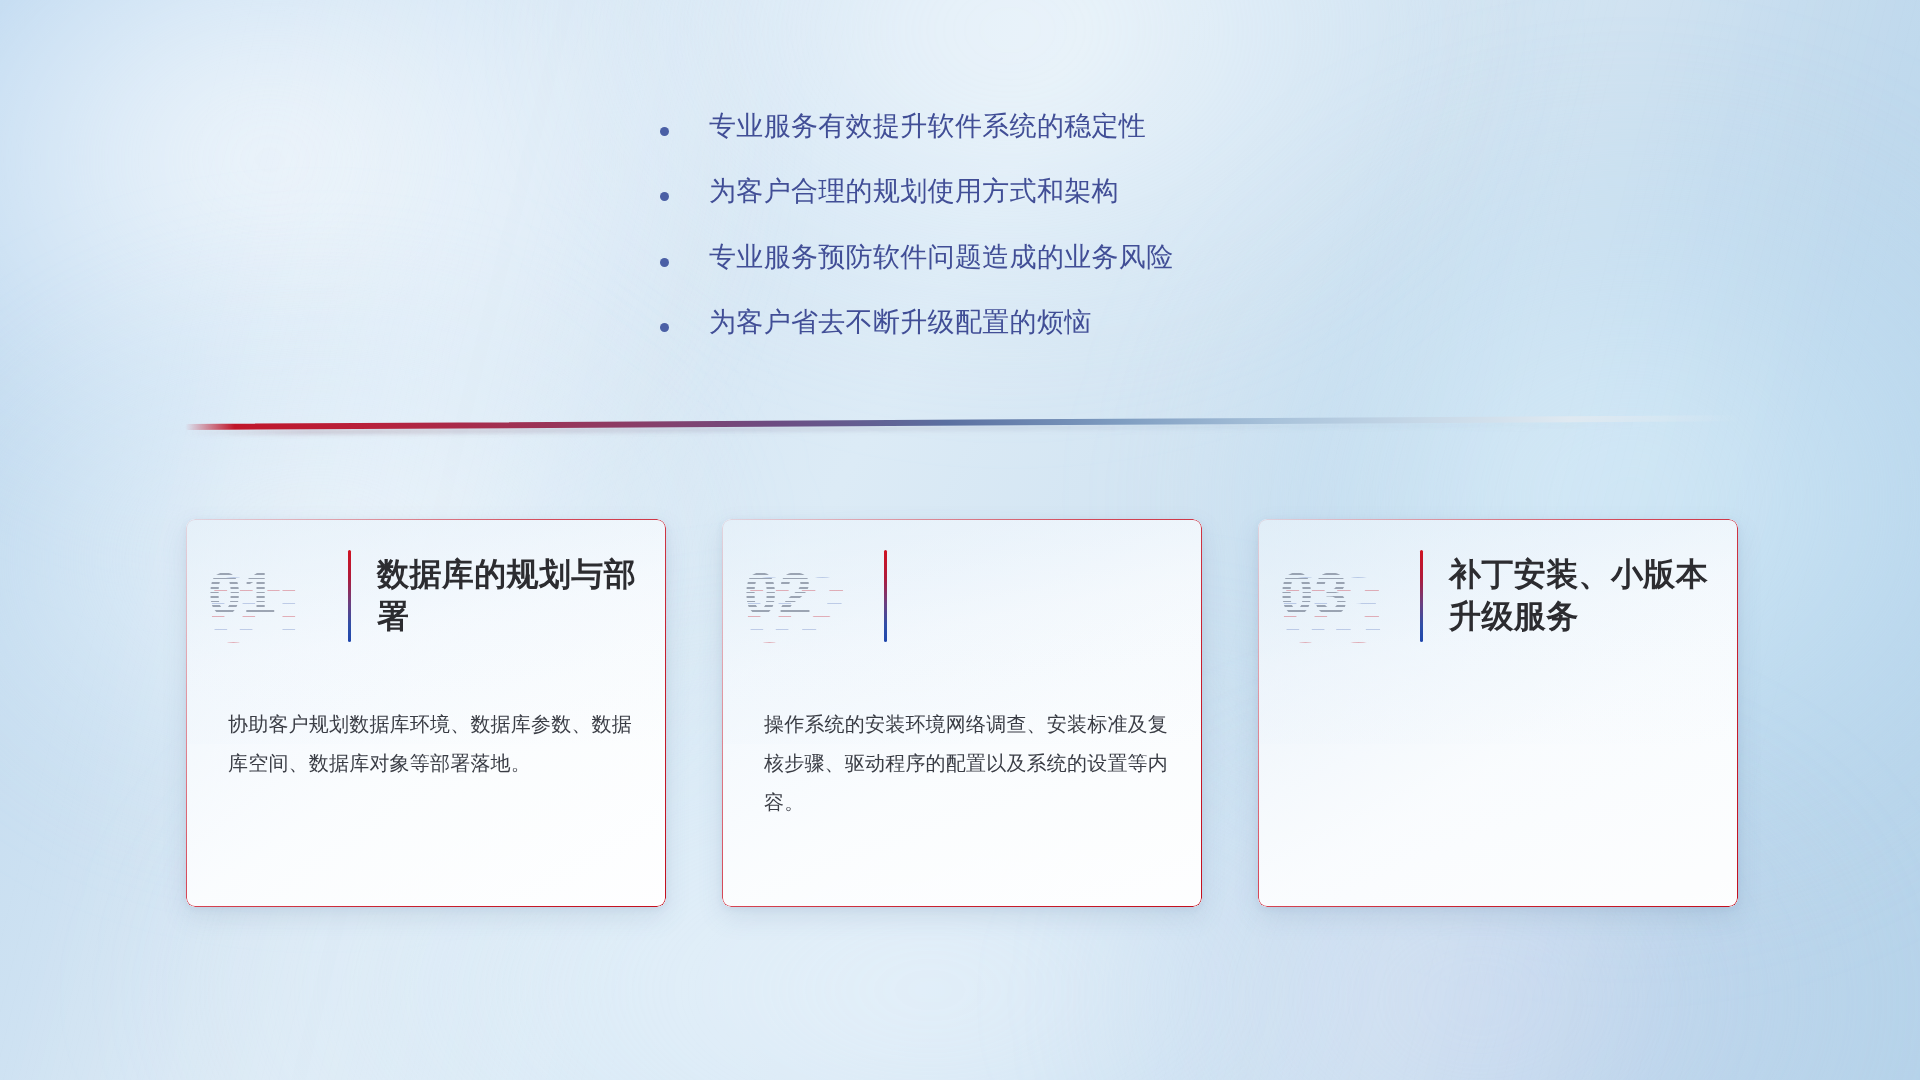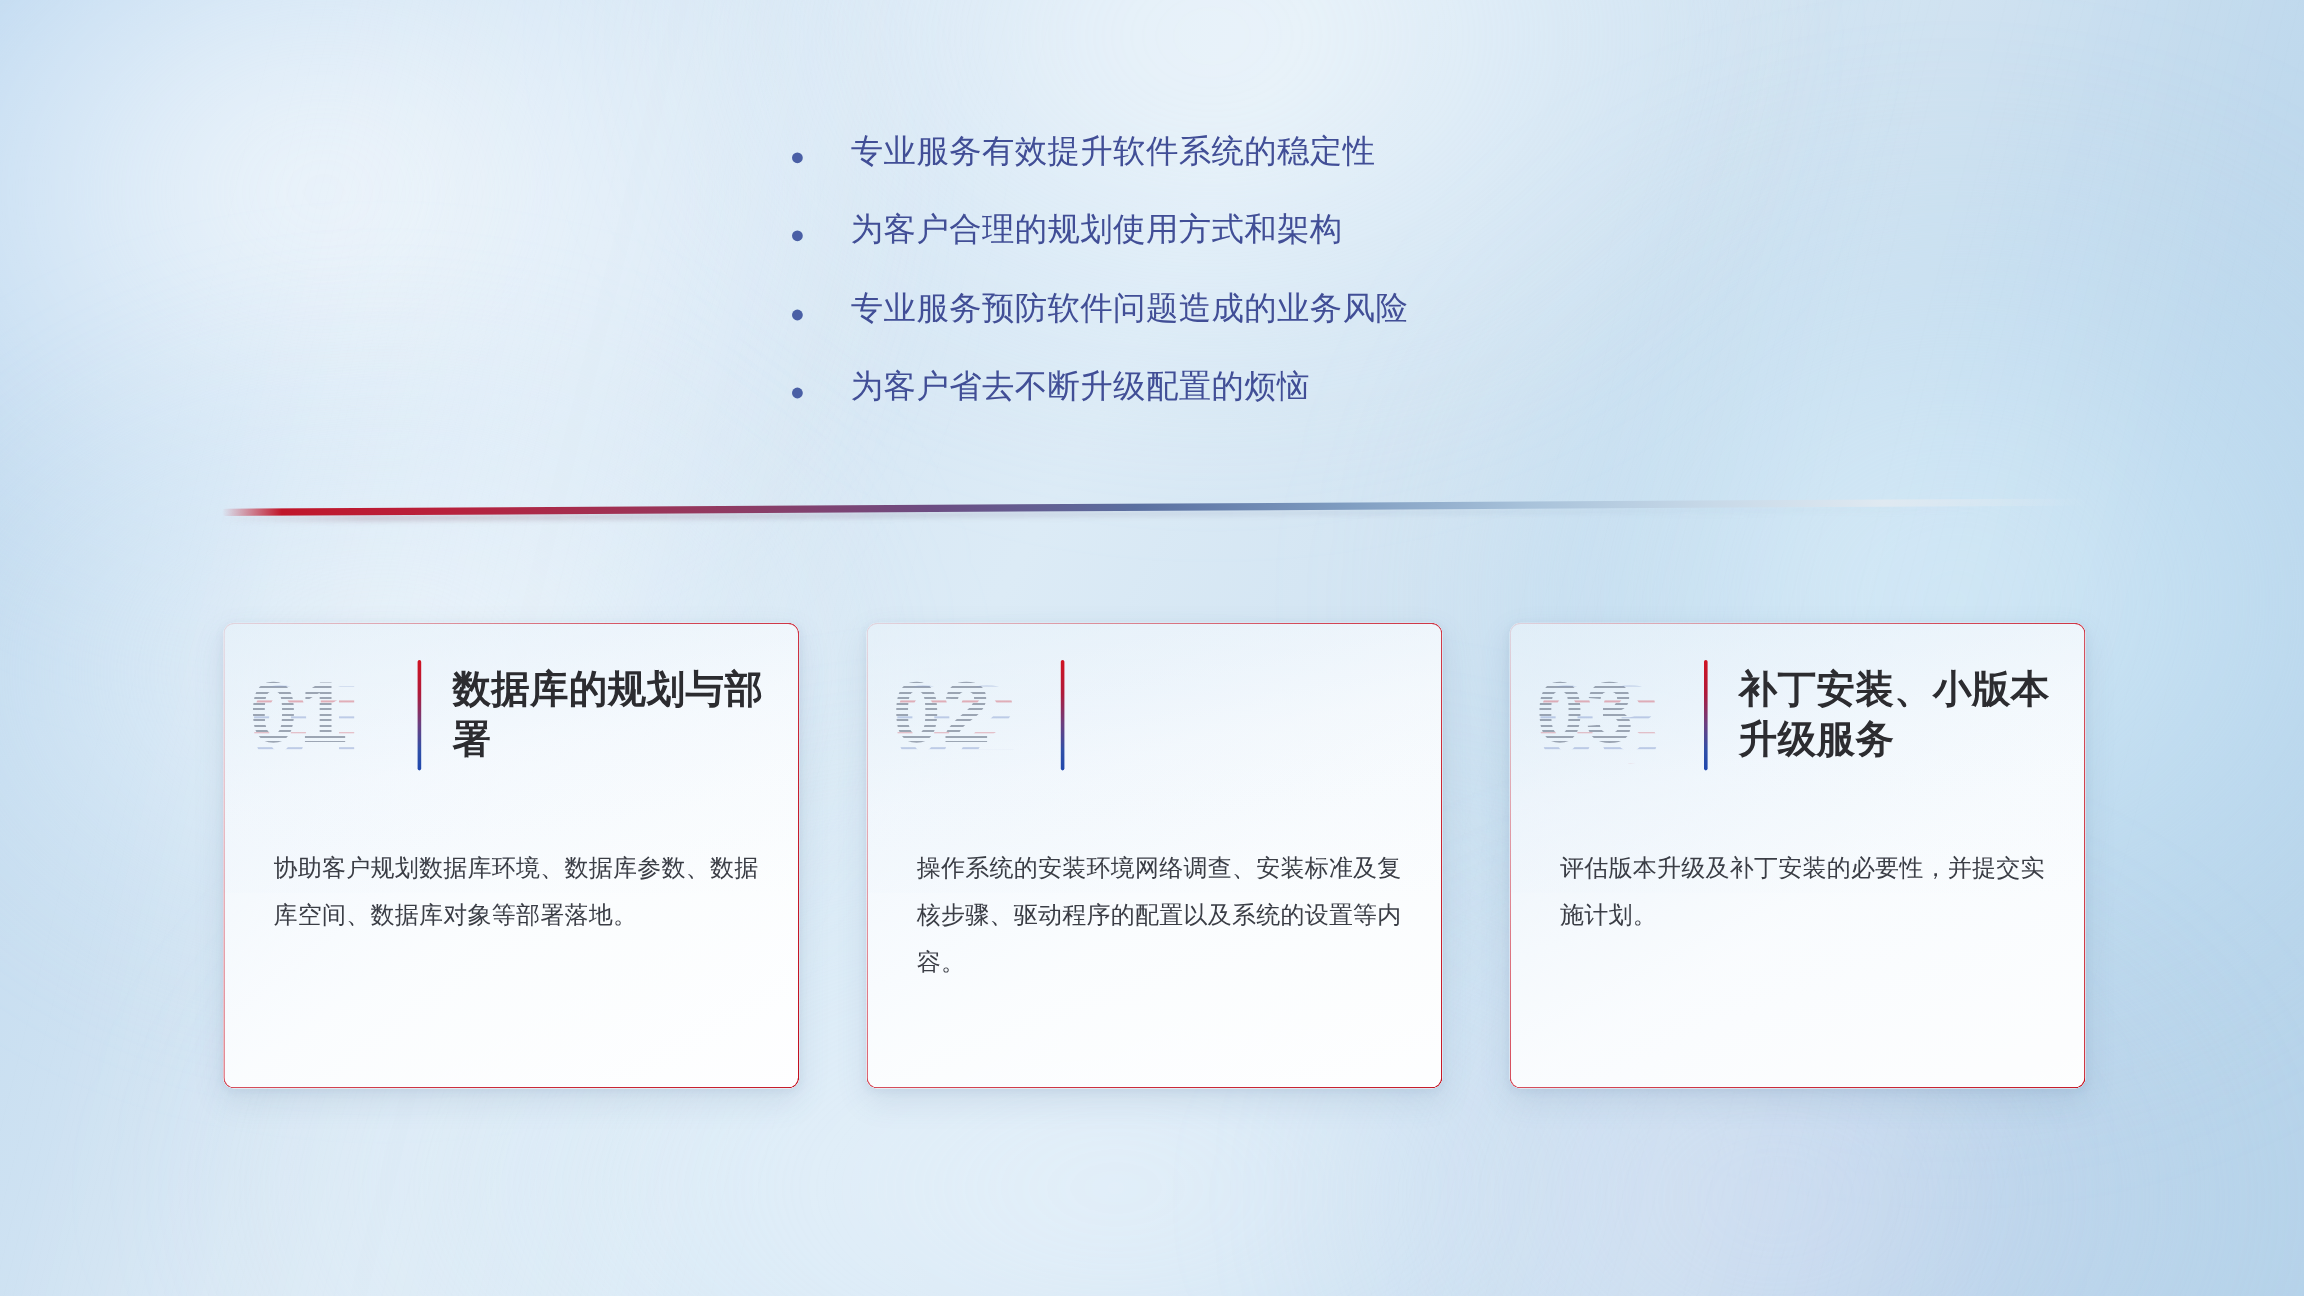--- a/index.html
+++ b/index.html
@@ -197,21 +197,21 @@
     height:148px;
     padding-left:22px;
     padding-top:6px;
   }
 
   
   .card-number {
     position:relative;
     flex:0 0 auto;
     width:136px;
-    font-size:72px;
+    font-size:60px;
     font-weight:700;
     letter-spacing:.02em;
     line-height:1;
     color:#7f8798;
     -webkit-background-clip:text;
     background-clip:text;
     -webkit-text-fill-color:transparent;
     background-image:repeating-linear-gradient(
       180deg,
       rgba(92,102,122,.90) 0px,
@@ -333,16 +333,15 @@
   </div>
 
   <div class="card">
     <div class="card-sheen"></div>
     <div class="card-frame"></div>
     <div class="card-head">
       <div class="card-number" data-ghost="03">03</div>
       <div class="card-rule"></div>
       <div class="card-title">补丁安装、小版本升级服务</div>
     </div>
-    <div class="card-body">评估版本升级及补丁安装的必要性，并提交实施计划。</div>
   </div>
 
 </div>
 
 </body></html>

